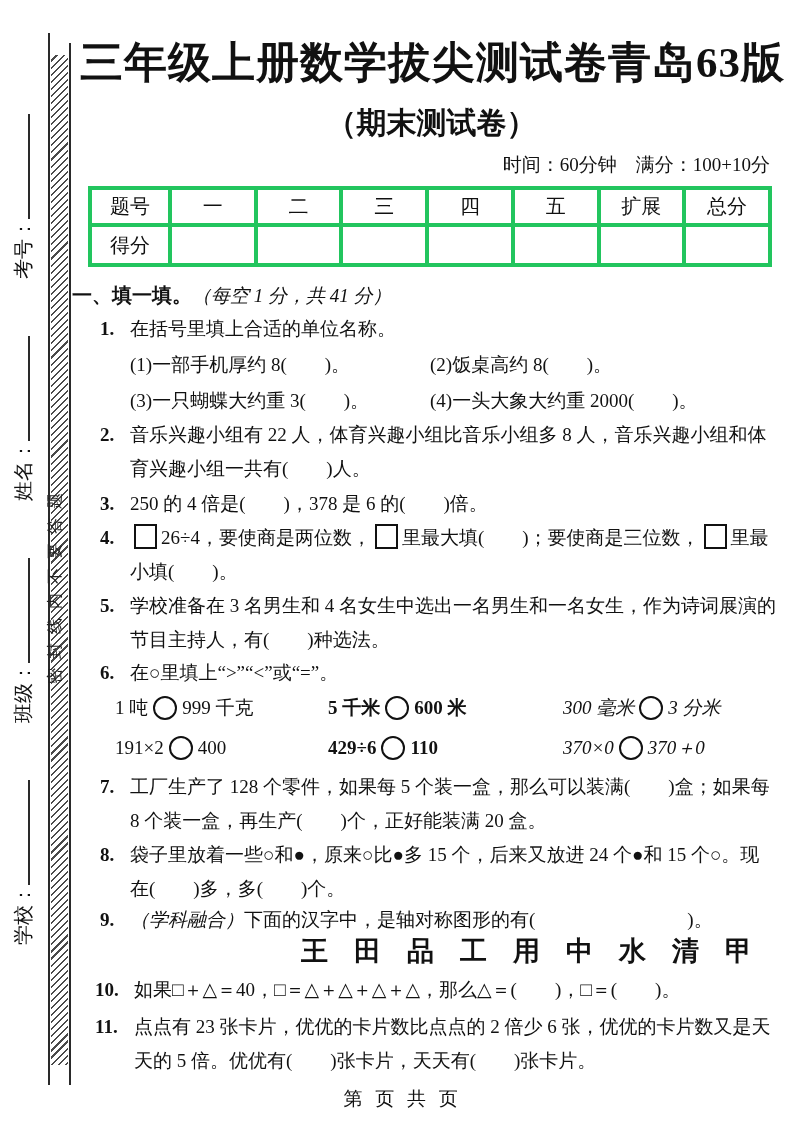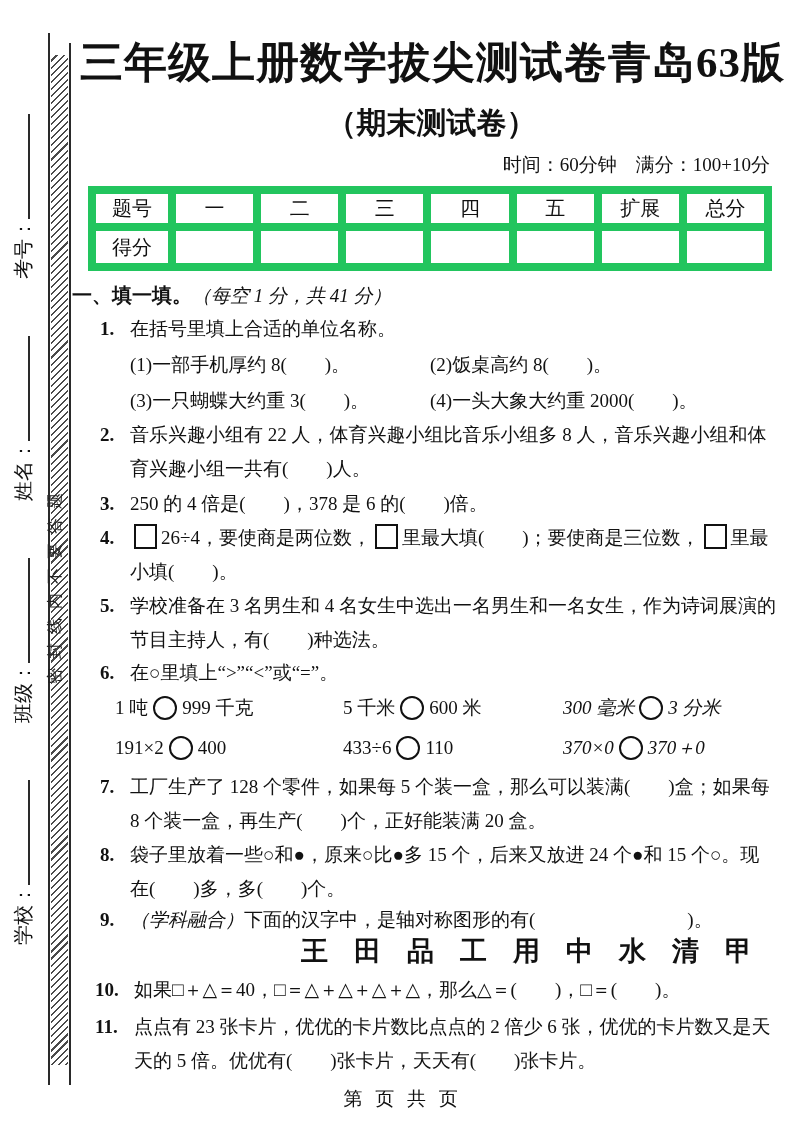--- a/index.html
+++ b/index.html
@@ -44,38 +44,38 @@
   .exam-info {
     position:absolute; left:88px; top:152px; width:682px; text-align:right;
     font-size:19px;
   }
   
   table.score {
     position:absolute; left:88px; top:186px; width:684px;
     border-collapse:collapse; table-layout:fixed; font-size:20px;
   }
   table.score th, table.score td {
-    border:8px solid #22c55e; text-align:center; font-weight:normal;
+    border:4px solid #22c55e; text-align:center; font-weight:normal;
   }
   table.score tr.hdr  th { height:37px; }
   table.score tr.body td { height:40px; }
   
   .content { position:absolute; left:88px; top:0; width:690px; font-size:19px; line-height:34px; }
   .sec-heading { position:absolute; left:-16px; top:278px; font-size:20px; font-weight:bold; }
   .sec-heading .note { font-weight:normal; font-style:italic; font-size:19px; }
   .q { position:absolute; width:690px; padding-left:42px; text-indent:-30px; }
   .q.wide { padding-left:46px; text-indent:-39px; }
   .qnum { display:inline-block; width:30px; font-weight:bold; text-indent:0; }
   .q.wide .qnum { width:39px; }
   .subrow { position:absolute; width:690px; padding-left:42px; }
   .subitem { display:inline-block; width:300px; }
   .kai { font-style:italic; }
   .cmprow { position:absolute; width:690px; height:40px; }
   .cmprow .c1 { position:absolute; left:27px; }
-  .cmprow .c2 { position:absolute; left:255px; }
+  .cmprow .c2 { position:absolute; left:240px;font-weight:bold; }
   .cmprow .c3 { position:absolute; left:475px;font-style:italic; }
   .circle {
     display:inline-block; width:24px; height:24px; border:2px solid #111;
     border-radius:50%; vertical-align:-6px; margin:0 5px;
   }
   .box {
     display:inline-block; width:23px; height:25px; border:2px solid #111;
     vertical-align:-5px; margin:0 4px;
   }
   .hanzi-row {
@@ -169,21 +169,21 @@
     <div class="q" style="top:656px">
       <span class="qnum">6.</span><span>在○里填上“&gt;”“&lt;”或“=”。</span>
     </div>
     <div class="cmprow" style="top:691px">
       <span class="c1"><span>1 吨</span><span class="circle"></span><span>999 千克</span></span>
       <span class="c2"><span>5 千米</span><span class="circle"></span><span>600 米</span></span>
       <span class="c3"><span>300 毫米</span><span class="circle"></span><span>3 分米</span></span>
     </div>
     <div class="cmprow" style="top:731px">
       <span class="c1"><span>191×2</span><span class="circle"></span><span>400</span></span>
-      <span class="c2"><span>433÷6</span><span class="circle"></span><span>110</span></span>
+      <span class="c2"><span>429÷6</span><span class="circle"></span><span>110</span></span>
       <span class="c3"><span>370×0</span><span class="circle"></span><span>370＋0</span></span>
     </div>
 
     <div class="q" style="top:770px">
       <span class="qnum">7.</span><span>工厂生产了 128 个零件，如果每 5 个装一盒，那么可以装满(　　)盒；如果每 8 个装一盒，再生产(　　)个，正好能装满 20 盒。</span>
     </div>
 
     <div class="q" style="top:838px">
       <span class="qnum">8.</span><span>袋子里放着一些○和●，原来○比●多 15 个，后来又放进 24 个●和 15 个○。现在(　　)多，多(　　)个。</span>
     </div>

